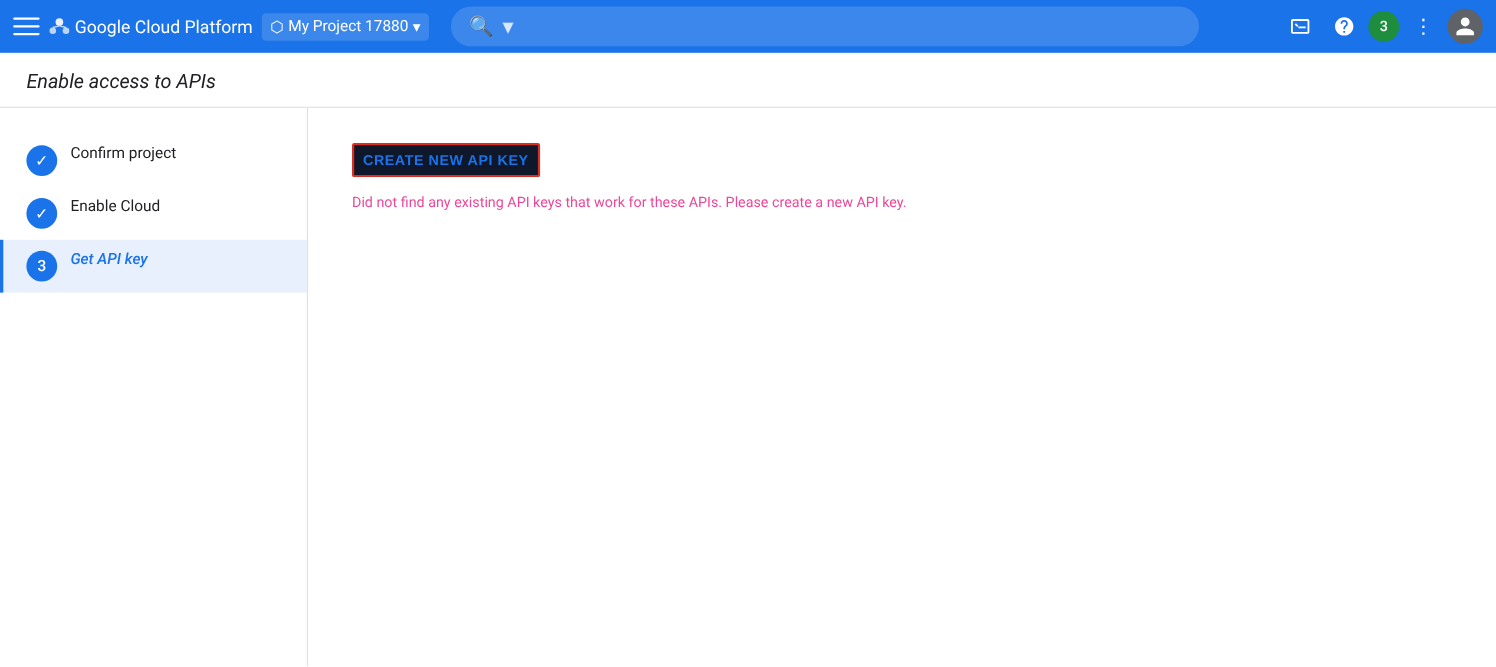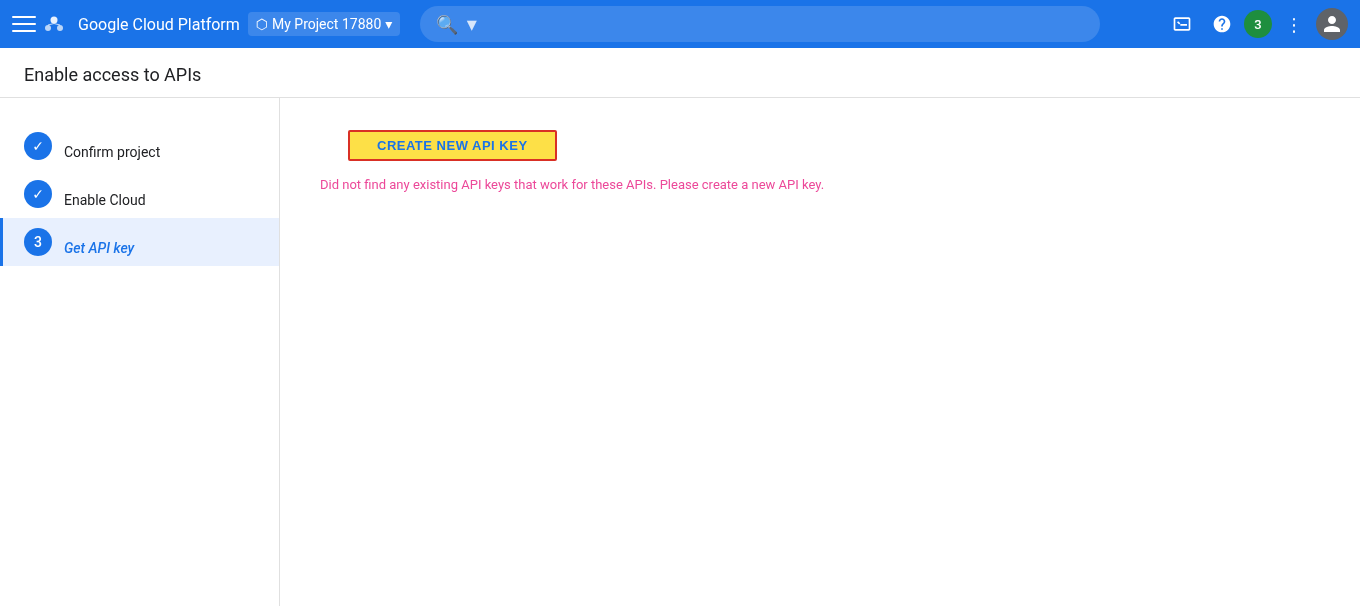--- a/index.html
+++ b/index.html
@@ -36,21 +36,21 @@
     }
     .topbar-menu-icon span {
       display: block;
       height: 2px;
       background: #fff;
       border-radius: 1px;
     }
     .topbar-logo {
       display: flex;
       align-items: center;
-      gap: 14px;
+      gap: 4px;
       flex-shrink: 0;
     }
     .topbar-logo .logo-icon {
       display: flex;
       align-items: center;
       gap: 2px;
     }
     .topbar-title {
       font-size: 16px;
       font-weight: 400;
@@ -141,20 +141,21 @@
       align-items: center;
       justify-content: center;
       cursor: pointer;
       overflow: hidden;
     }
 
     
     .page-header {
       padding: 16px 24px 12px 24px;
       border-bottom: 1px solid #e0e0e0;
+      font-style: italic;
     }
     .page-header h1 {
       font-size: 18px;
       font-weight: 400;
       color: #202124;
     }
 
     
     .main-content {
       display: flex;
@@ -163,21 +164,21 @@
 
     
     .sidebar {
       width: 280px;
       flex-shrink: 0;
       padding: 24px 0;
       border-right: 1px solid #e0e0e0;
     }
     .step-item {
       display: flex;
-      align-items: flex-end;
+      align-items: flex-start;
       gap: 12px;
       padding: 10px 24px;
       cursor: pointer;
       position: relative;
     }
     .step-item.active {
       background: #e8f0fe;
     }
     .step-item.active::before {
       content: '';
@@ -223,29 +224,28 @@
       display: flex;
       flex-direction: column;
       gap: 16px;
     }
 
     .create-btn {
       display: inline-flex;
       align-items: center;
       border: 2px solid #d93025;
       color: #1a73e8;
-      background: #fde047;
-      padding: 6px 27px;
+      background: #0f172a;
+      padding: 6px 8px;
       font-size: 13px;
       font-weight: 600;
       letter-spacing: 0.5px;
       text-transform: uppercase;
       cursor: pointer;
       border-radius: 2px;
-      margin-left: 28px;
     }
 
     .info-text {
       font-size: 13px;
       color: #ec4899;
     }
   </style>
 </head>
 <body>
 

